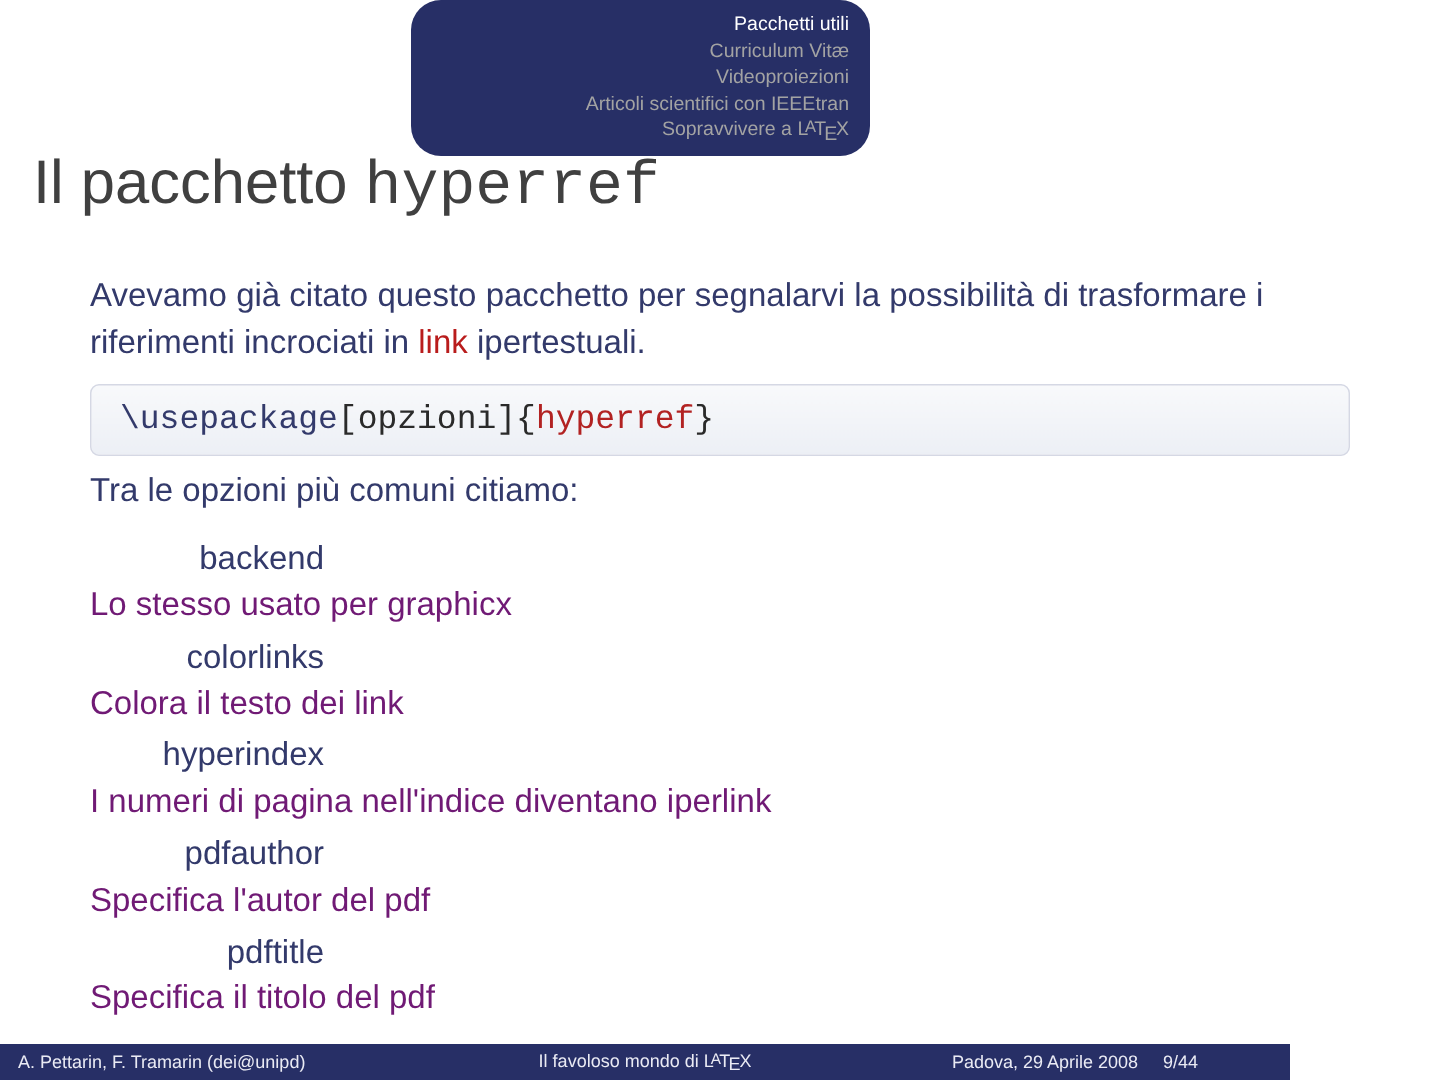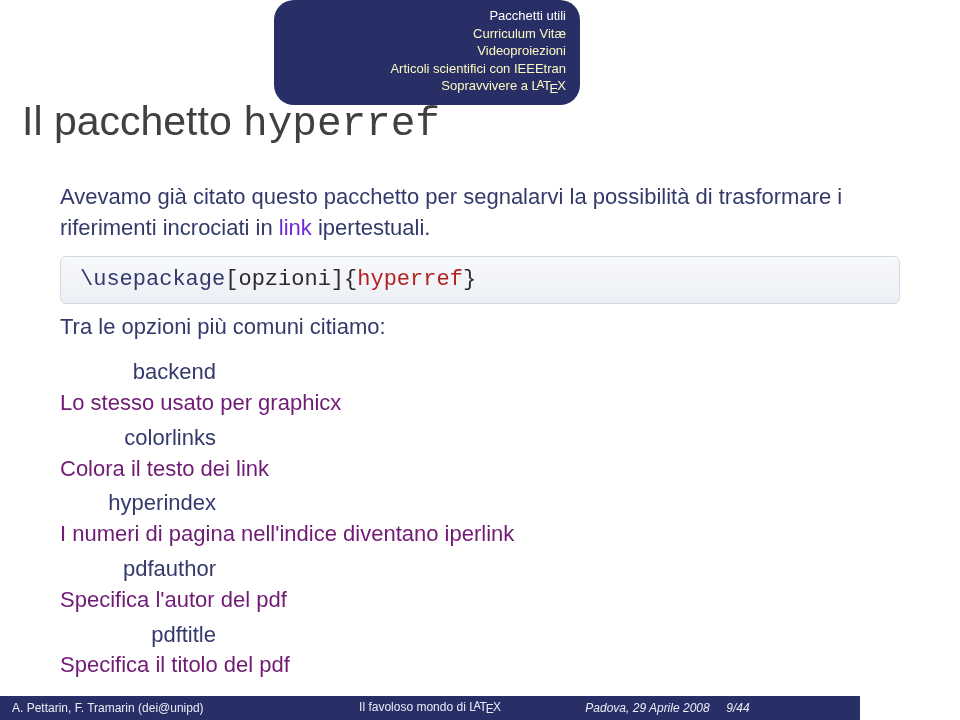--- a/index.html
+++ b/index.html
@@ -22,40 +22,40 @@
     color: #ffffff;
     font-size: 13px;
     padding: 7px 14px 7px 14px;
     text-align: right;
     line-height: 1.35;
     border-bottom-left-radius: 10px;
     border-bottom-right-radius: 10px;
     border-radius: 20px;
   }
   .header-box .active { color: #ffffff; font-weight: 500; }
-  .header-box .inactive { color: #fef9c3; }
+  .header-box .inactive { color: #a3a3a3; }
   .latex { display: inline; }
   .frametitle {
     position: absolute;
     top: 98px;
     left: 22px;
     font-size: 41px;
     color: #404040;
     font-weight: 400;
   }
   .frametitle .tt { font-family: 'Courier New', monospace; }
   .content {
     position: absolute;
     top: 182px;
     left: 60px;
     width: 850px;
     color: #333a6b;
     line-height: 1.4;
   }
-  .link { color: #6d28d9; margin-top: 48px; }
+  .link { color: #b91c1c; margin-top: 48px; }
   .codeblock {
     position: relative;
     margin: 12px 0 8px 0;
     width: 840px;
     background: linear-gradient(#f8f9fb, #eceff5);
     border: 1px solid #d5d8e4;
     border-radius: 6px;
     padding: 8px 19px;
     font-family: 'Courier New', monospace;
     font-size: 22px;
@@ -93,21 +93,21 @@
     display: flex;
     align-items: center;
   }
   .footer .seg {
     flex: 1;
     padding: 0 12px;
     white-space: nowrap;
     overflow: hidden;
   }
   .footer .seg.center { text-align: center; }
-  .footer .seg.right { text-align: left; font-style: italic; }
+  .footer .seg.right { text-align: center; }
 
   .latex-A { font-size: 0.85em; vertical-align: 0.2em; margin-left: -0.2em; margin-right: -0.1em; }
   .latex-E { vertical-align: -0.2em; margin-left: -0.1em; margin-right: -0.07em; }
 </style>
 </head>
 <body>
 
 <div class="header-box">
   <div class="active">Pacchetti utili</div>
   <div class="inactive">Curriculum Vitæ</div>

